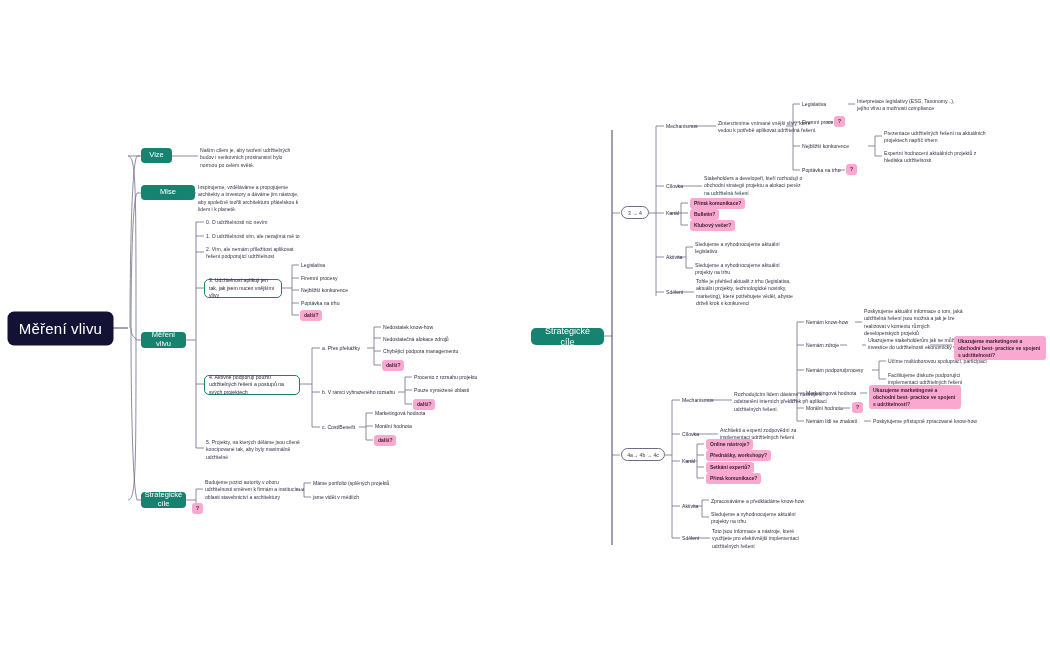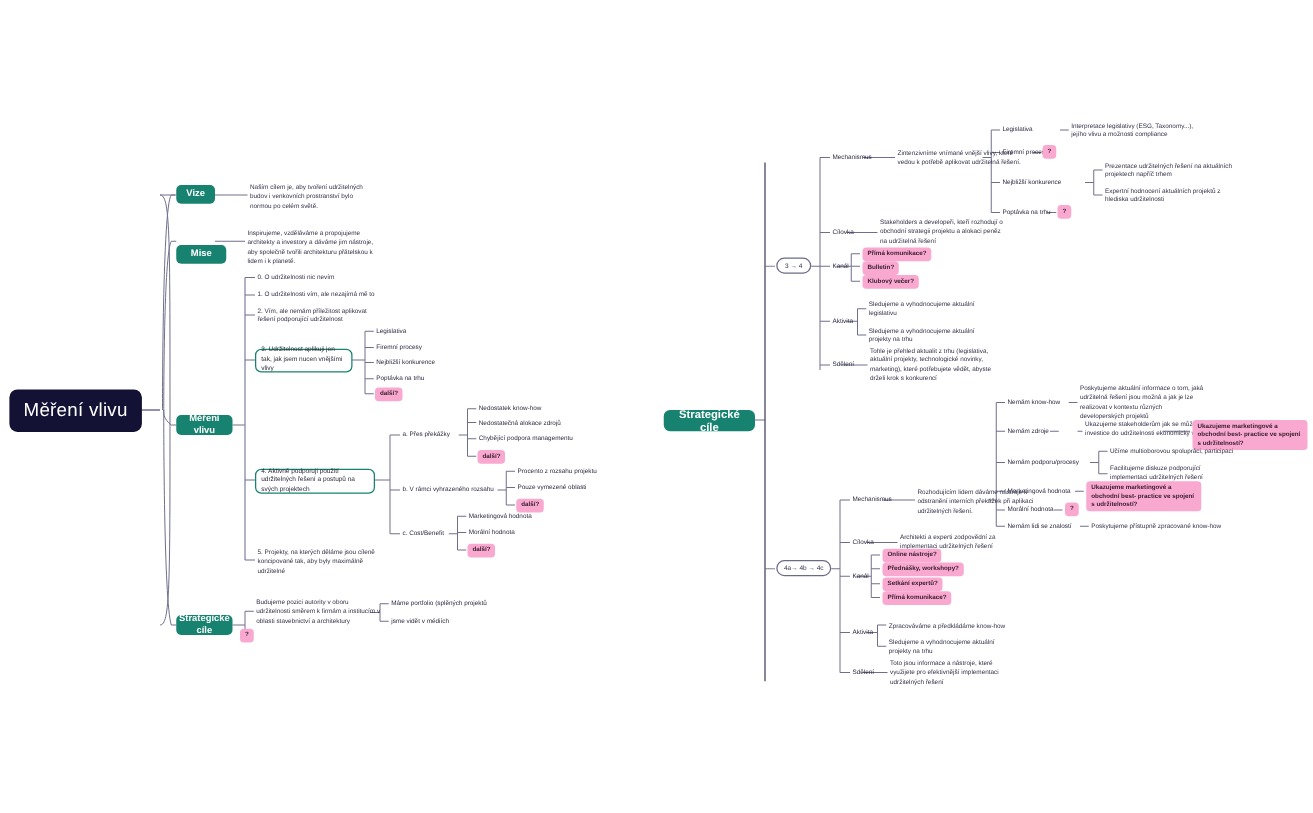--- a/index.html
+++ b/index.html
@@ -28,21 +28,21 @@
     display: flex; align-items: center; justify-content: center;
     text-align: center;
     box-shadow: 0 0 0 .5px #131235;
   }
   
   .teal-node {
     background: #17826f;
     color: #ffffff;
     border-radius: 4px;
     font-size: 7.5px;
-    font-weight: 700;
+    font-weight: 400;
     display: flex; align-items: center; justify-content: center;
     text-align: center;
     padding: 2px 6px;
     line-height: 1.15;
   }
   .teal-node.big { font-size: 9px; border-radius: 5px; }
 
   
   .outline-node {
     border: 1px solid #17826f;
@@ -257,21 +257,21 @@
     </g>
   </svg>
 
   <div class="node root-node" style="left:8px; top:312px; width:105px; height:33px;">Měření vlivu</div>
 
   <div class="node teal-node" style="left:141px; top:148px; width:31px; height:15px;">Vize</div>
   <div class="node txt" style="left:200px; top:147px; width:105px;">Naším cílem je, aby tvoření udržitelných
 budov i venkovních prostranství bylo
 normou po celém světě.</div>
 
-  <div class="node teal-node" style="left:141px; top:185px; width:40px; height:15px;margin-top:11px;">Mise</div>
+  <div class="node teal-node" style="left:141px; top:185px; width:54px; height:15px;">Mise</div>
   <div class="node txt" style="left:198px; top:184px; width:115px;">Inspirujeme, vzděláváme a propojujeme
 architekty a investory a dáváme jim nástroje,
 aby společně tvořili architekturu přátelskou k
 lidem i k planetě.</div>
 
   <div class="node teal-node" style="left:141px; top:332px; width:45px; height:16px;">Měření vlivu</div>
 
   <div class="node txt" style="left:206px; top:219px; width:130px;">0. O udržitelnosti nic nevím</div>
   <div class="node txt" style="left:206px; top:233px; width:140px;">1. O udržitelnosti vím, ale nezajímá mě to</div>
   <div class="node txt" style="left:206px; top:246px; width:140px;">2. Vím, ale nemám příležitost aplikovat

